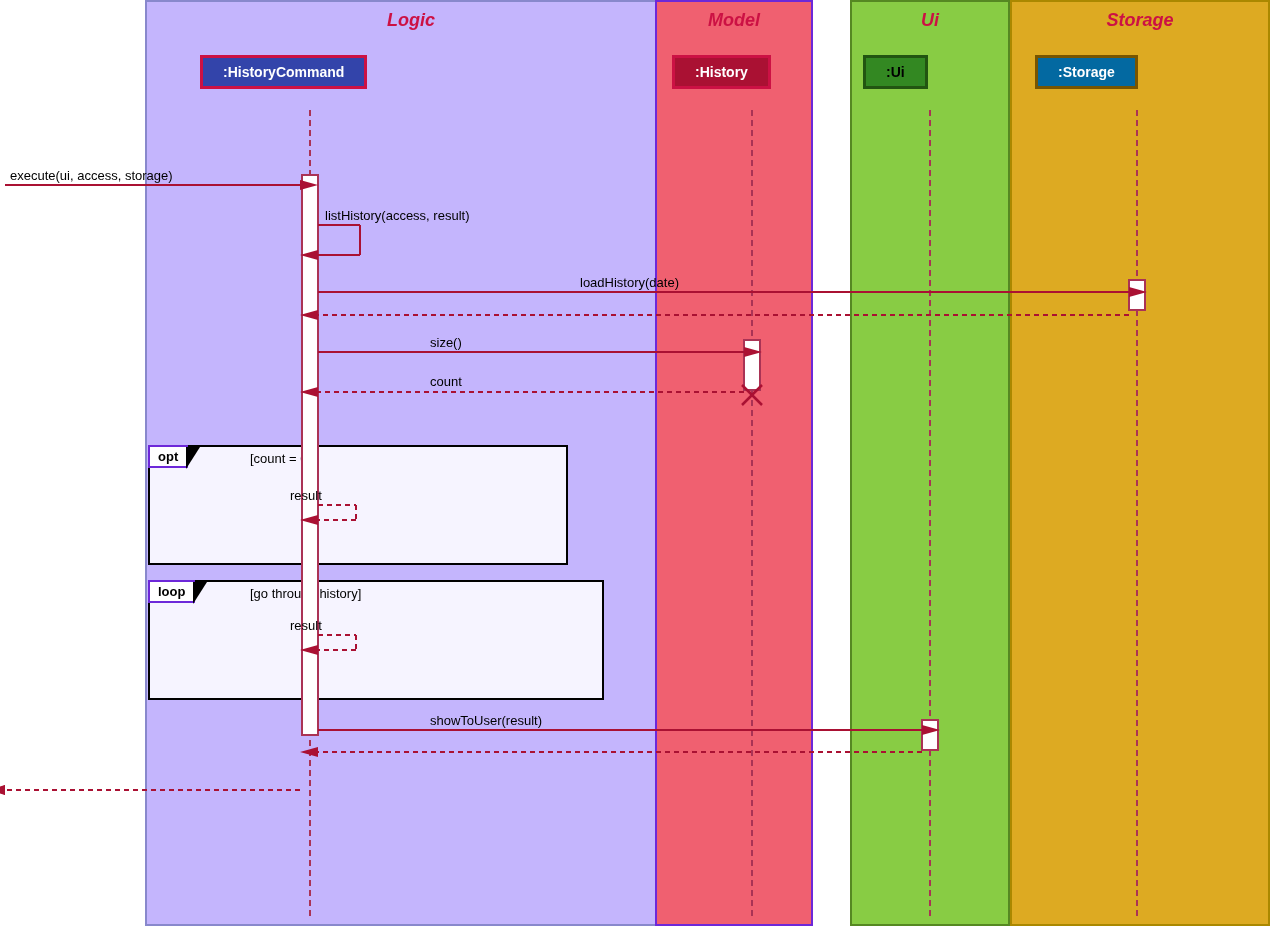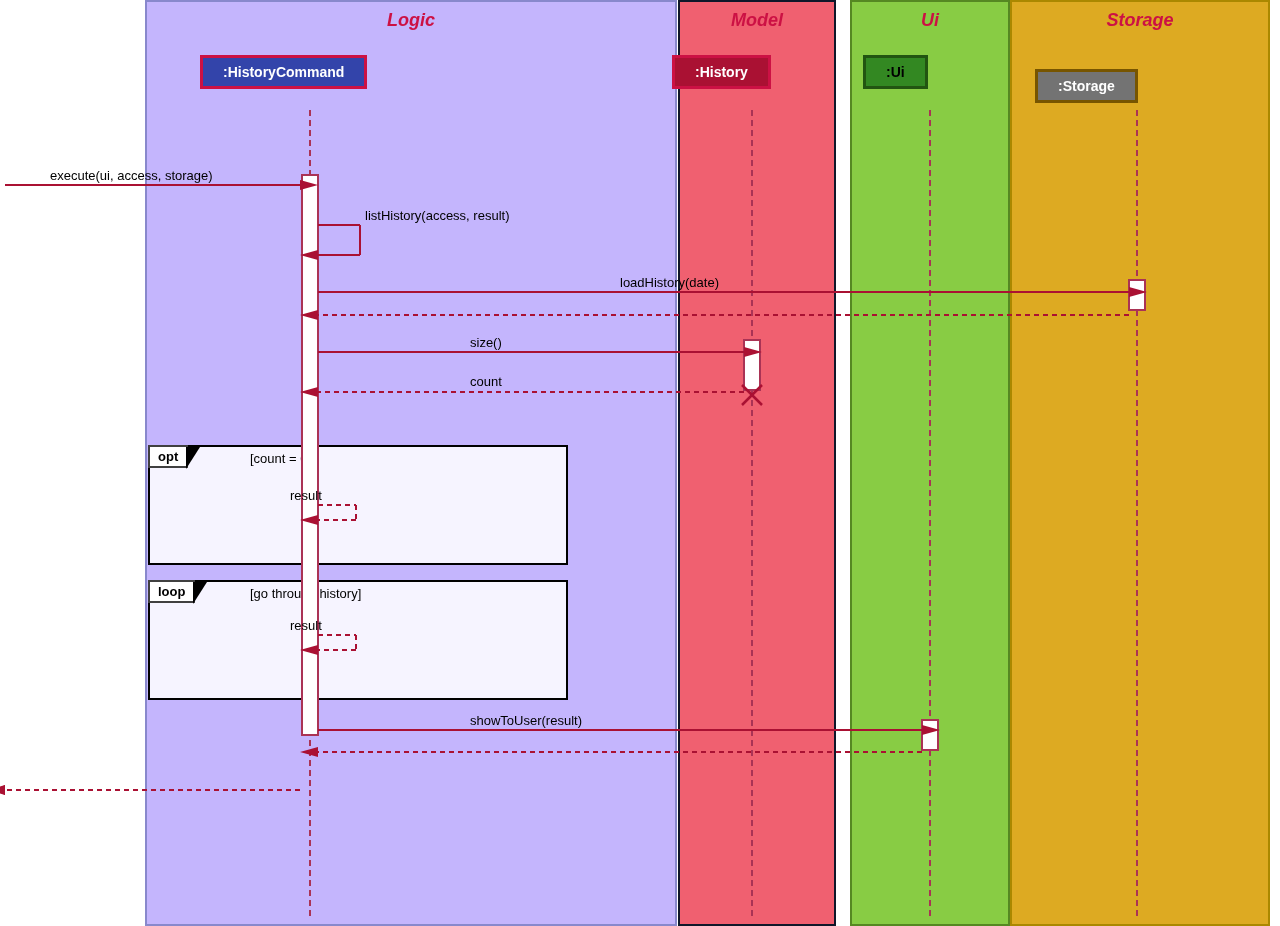--- a/index.html
+++ b/index.html
@@ -27,24 +27,24 @@
     }
 
     .swimlane-logic {
       left: 145px;
       width: 532px;
       background: #c4b5fd;
       border: 2px solid #8888cc;
     }
 
     .swimlane-model {
-      left: 678px;
+      left: 655px;
       width: 158px;
       background: #f06070;
-      border: 2px solid #0f172a;
+      border: 2px solid #6d28d9;
     }
 
     .swimlane-ui {
       left: 850px;
       width: 160px;
       background: #88cc44;
       border: 2px solid #558822;
     }
 
     .swimlane-storage {
@@ -100,22 +100,22 @@
     .obj-ui {
       left: 863px;
       top: 55px;
       background: #338822;
       color: #000000;
       border-color: #225511;
     }
 
     .obj-storage {
       left: 1035px;
-      top: 69px;
-      background: #737373;
+      top: 55px;
+      background: #0369a1;
       color: #fff;
       border-color: #775500;
     }
 
     
     svg.arrows {
       position: absolute;
       top: 0;
       left: 0;
       width: 1280px;
@@ -128,21 +128,21 @@
       position: absolute;
       border: 2px solid #000;
       background: rgba(255,255,255,0.85);
     }
 
     .fragment-label {
       position: absolute;
       top: -2px;
       left: -2px;
       background: #fff;
-      border: 2px solid #404040;
+      border: 2px solid #6d28d9;
       font-weight: bold;
       font-size: 13px;
       padding: 2px 8px;
     }
 
     .fragment-label::after {
       content: '';
       position: absolute;
       right: -12px;
       top: 0;
@@ -162,21 +162,20 @@
       top: 4px;
       left: 100px;
       font-size: 13px;
     }
 
     
     .msg-label {
       position: absolute;
       font-size: 13px;
       white-space: nowrap;
-      margin-left: 40px;
     }
 
     
     .result-label {
       position: absolute;
       font-size: 13px;
     }
   </style>
 </head>
 <body>
@@ -211,21 +210,21 @@
 
   <div class="fragment" style="left: 148px; top: 445px; width: 420px; height: 120px;">
     <div class="fragment-label">
       <span class="fragment-label-inner">opt</span>
       <span style="position:absolute; top:0; right:-14px; width:0; height:0;
         border-top:22px solid #000; border-right:14px solid transparent;"></span>
     </div>
     <div class="fragment-condition">[count = 0]</div>
   </div>
 
-  <div class="fragment" style="left: 148px; top: 580px; width: 420px; height: 120px;">
+  <div class="fragment" style="left: 148px; top: 580px; width: 456px; height: 120px;">
     <div class="fragment-label">
       <span class="fragment-label-inner">loop</span>
       <span style="position:absolute; top:0; right:-14px; width:0; height:0;
         border-top:22px solid #000; border-right:14px solid transparent;"></span>
     </div>
     <div class="fragment-condition">[go through history]</div>
   </div>
 
   <svg class="arrows">
 

